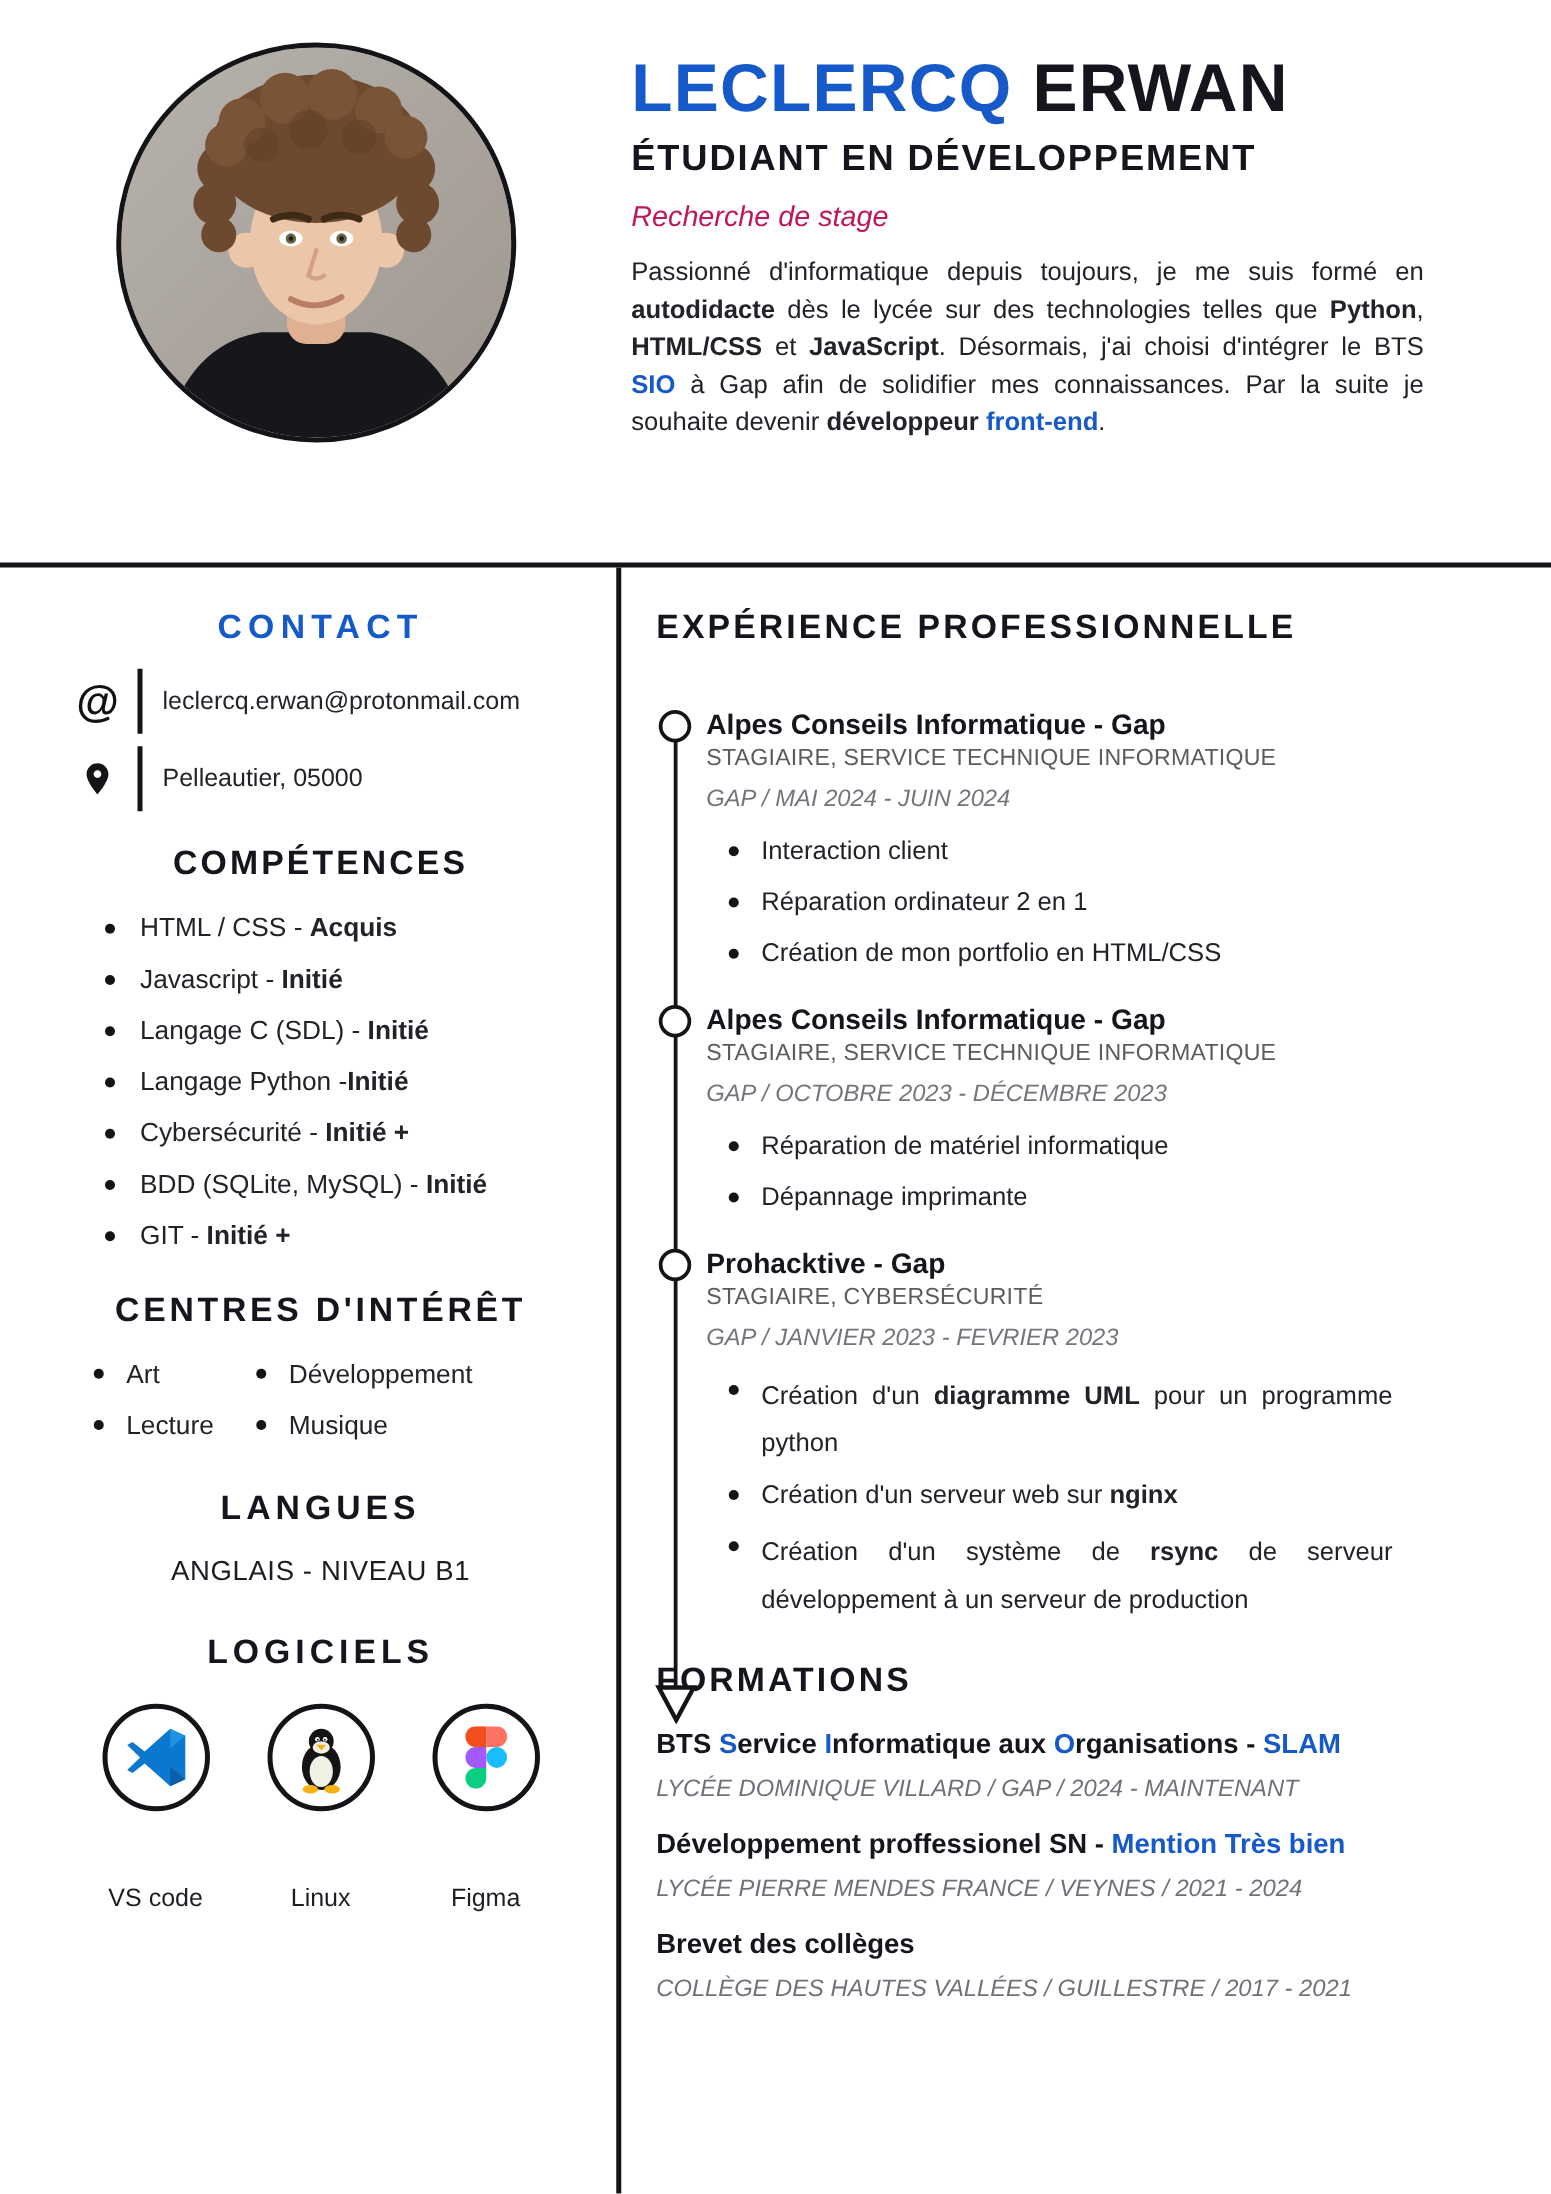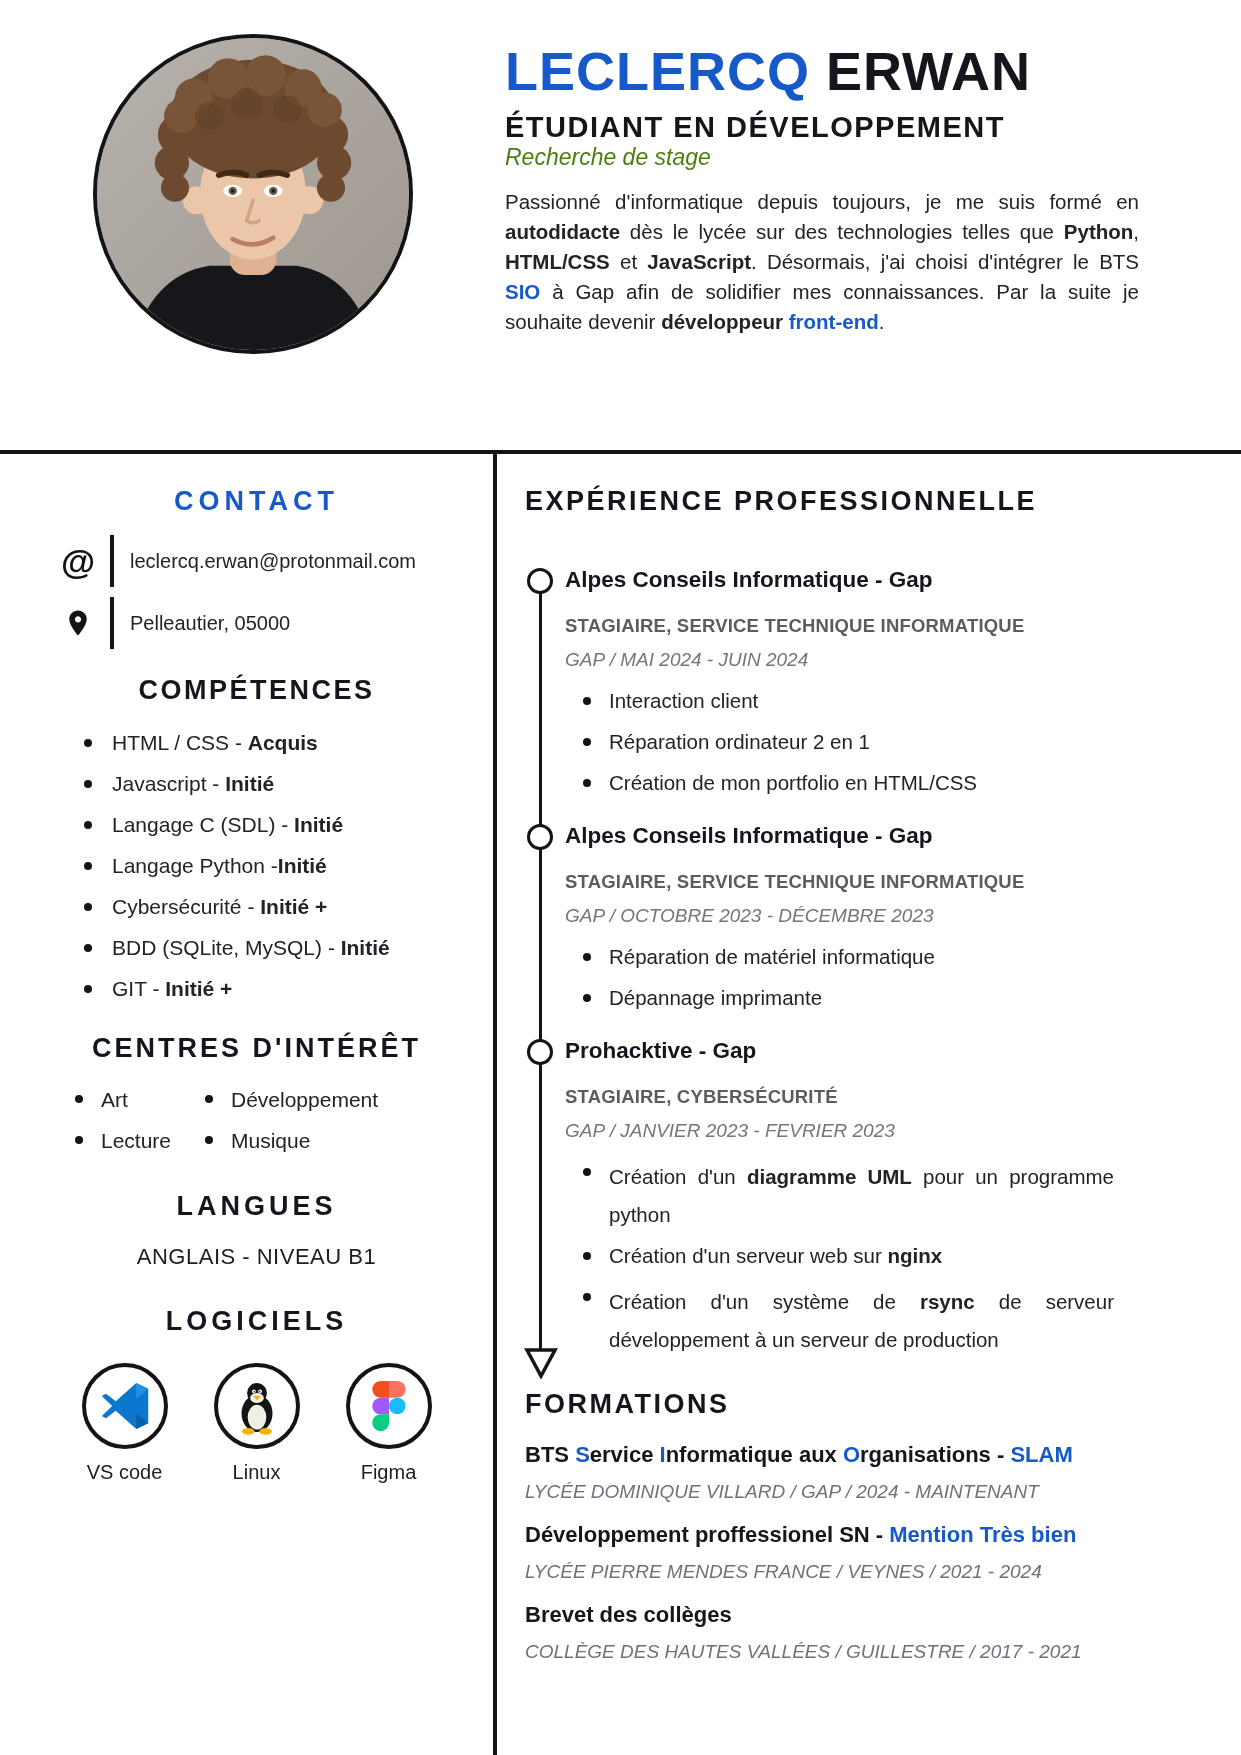--- a/index.html
+++ b/index.html
@@ -8,21 +8,21 @@
 
   
   .photo-wrap{position:absolute;left:93px;top:34px;width:312px;height:312px;border:4px solid #141418;
               border-radius:50%;overflow:hidden;background:#aba59e;}
   .photo-wrap svg{display:block;width:100%;height:100%;}
   .header-text{position:absolute;left:505px;top:44px;width:634px;}
   .name{font-size:54px;font-weight:800;letter-spacing:1px;line-height:1.0;margin:0;}
   .name .first{color:var(--accent);}
   .name .last{color:#15151d;}
   .subtitle{font-size:29px;font-weight:800;letter-spacing:1.5px;color:#15151d;margin-top:13px;}
-  .tagline{font-size:23px;font-style:italic;font-weight:500;color:#4d7c0f;}
+  .tagline{font-size:23px;font-style:italic;font-weight:500;color:#be185d;margin-top:16px;}
   .intro{font-size:20.5px;line-height:30px;text-align:justify;color:#222229;margin-top:16px;}
 
   
   .hr{position:absolute;left:0;top:450px;width:1241px;height:4px;background:#141418;}
   .body-cols{position:absolute;left:0;top:454px;width:1241px;height:1301px;display:flex;}
   .left-col{width:473px;border-right:4px solid #141418;box-sizing:content-box;padding-top:24px;margin-left:20px;}
   .right-col{position:relative;flex:1;padding:24px 36px 0 28px;}
 
   
   .sec-h{font-size:27px;font-weight:800;letter-spacing:2.5px;text-align:center;color:#15151d;}
@@ -43,34 +43,34 @@
   .h-int{margin-top:24px;letter-spacing:3px;}
   .interest-grid{display:grid;grid-template-columns:130px auto;row-gap:17px;margin:24px 0 0 55px;}
   .interest-item{position:relative;font-size:21px;color:#222229;padding-left:26px;}
   .interest-item::before{content:"";position:absolute;left:0;top:7px;width:8px;height:8px;border-radius:50%;background:#141418;}
 
   .h-lang{margin-top:38px;letter-spacing:4px;}
   .lang-line{font-size:22px;letter-spacing:0.5px;text-align:center;margin-top:22px;color:#1d1d24;}
 
   .h-log{margin-top:36px;letter-spacing:4px;}
   .logos{display:flex;justify-content:center;gap:36px;margin-top:26px;}
-  .logo-item{display:flex;flex-direction:column;align-items:center;width:96px;}
+  .logo-item{display:flex;flex-direction:column;align-items:center;width:96px;gap:47px;}
   .logo-circle{width:78px;height:78px;border:4px solid #141418;border-radius:50%;background:#fff;
                display:flex;align-items:center;justify-content:center;overflow:hidden;}
   .logo-label{font-size:20px;color:#1d1d24;margin-top:12px;}
 
   
   .xp-h{font-size:27px;font-weight:800;letter-spacing:2.5px;color:#15151d;margin:8px 0 50px 0;}
   .timeline-line{position:absolute;left:42px;top:119px;width:3px;height:778px;background:#141418;}
   .timeline-arrow{position:absolute;left:27px;top:893px;}
   .xp-entry{position:relative;padding-left:40px;margin-bottom:26px;}
   .xp-entry::before{content:"";position:absolute;left:2px;top:1px;width:20px;height:20px;border:3.5px solid #141418;
                     border-radius:50%;background:#fff;z-index:2;}
   .xp-company{font-size:22.5px;font-weight:700;color:#15151d;}
-  .xp-role{font-size:18.5px;font-weight:700;letter-spacing:0.2px;color:#5c5c60;margin-top:22px;}
+  .xp-role{font-size:18.5px;font-weight:400;letter-spacing:0.2px;color:#5c5c60;margin-top:2px;}
   .xp-period{font-size:19px;font-style:italic;color:#74747c;margin-top:12px;}
   .xp-bullets{list-style:none;margin:16px 0 0 0;padding:0 0 0 18px;}
   .xp-bullets li{position:relative;font-size:20.5px;line-height:28px;color:#222229;padding-left:26px;margin-bottom:13px;text-align:justify;}
   .xp-bullets li::before{content:"";position:absolute;left:0;top:10px;width:8px;height:8px;border-radius:50%;background:#141418;}
   .xp-bullets li.wrap2{max-width:505px;line-height:38px;margin-bottom:8px;}
 
   .form-h{font-size:27px;font-weight:800;letter-spacing:2.5px;color:#15151d;margin:30px 0 22px 0;}
   .form-entry{margin-bottom:19px;}
   .form-title{font-size:22px;font-weight:700;color:#15151d;}
   .form-sub{font-size:19px;font-style:italic;color:#70707a;margin-top:13px;}

